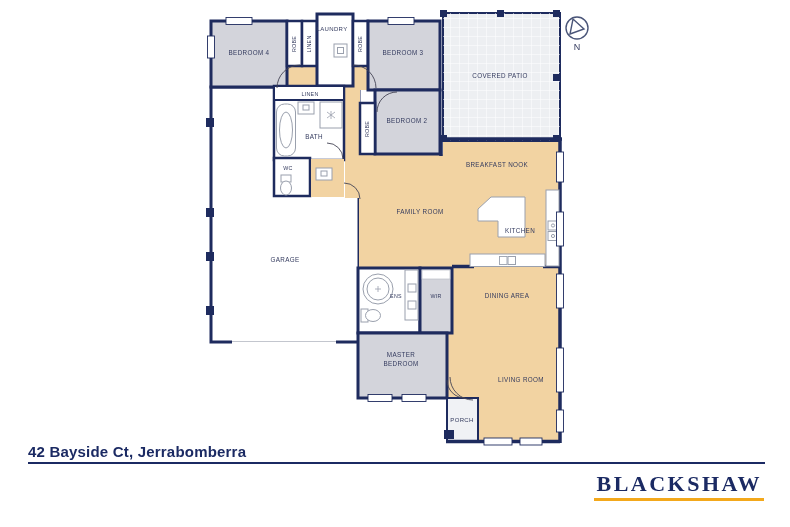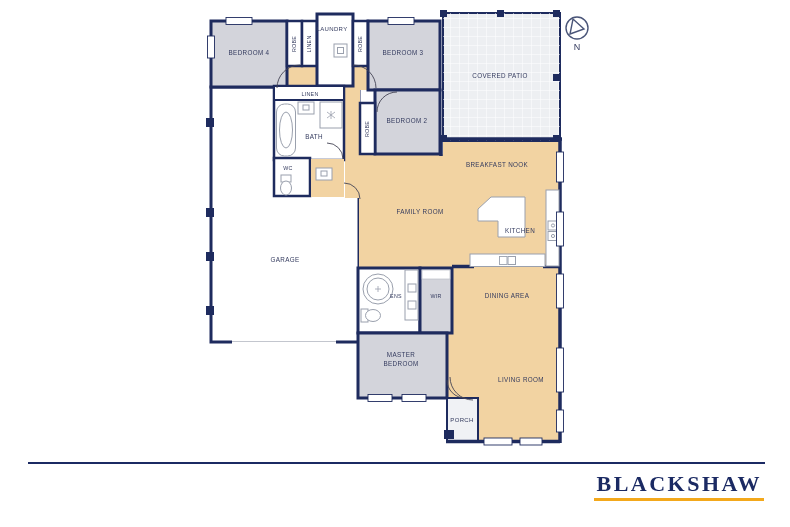--- a/index.html
+++ b/index.html
@@ -206,15 +206,16 @@
   <text class="closet-label" x="360.5" y="45" transform="rotate(-90 360.5 44)">ROBE</text>
   <text class="closet-label" x="367.5" y="130" transform="rotate(-90 367.5 129)">ROBE</text>
 
   <g>
     <circle cx="577" cy="28" r="11" fill="#ffffff" stroke="#4a5578" stroke-width="1.4"></circle>
     <polygon points="570,34 584,29 573,19" fill="#ffffff" stroke="#4a5578" stroke-width="1.4"></polygon>
     <text class="north-label" x="577" y="50">N</text>
   </g>
 </svg>
 
+<div class="footer-address">42 Bayside Ct, Jerrabomberra</div>
 <div class="footer-line"></div>
 <div class="brand">BLACKSHAW</div>
 </div>
 
 </body></html>

